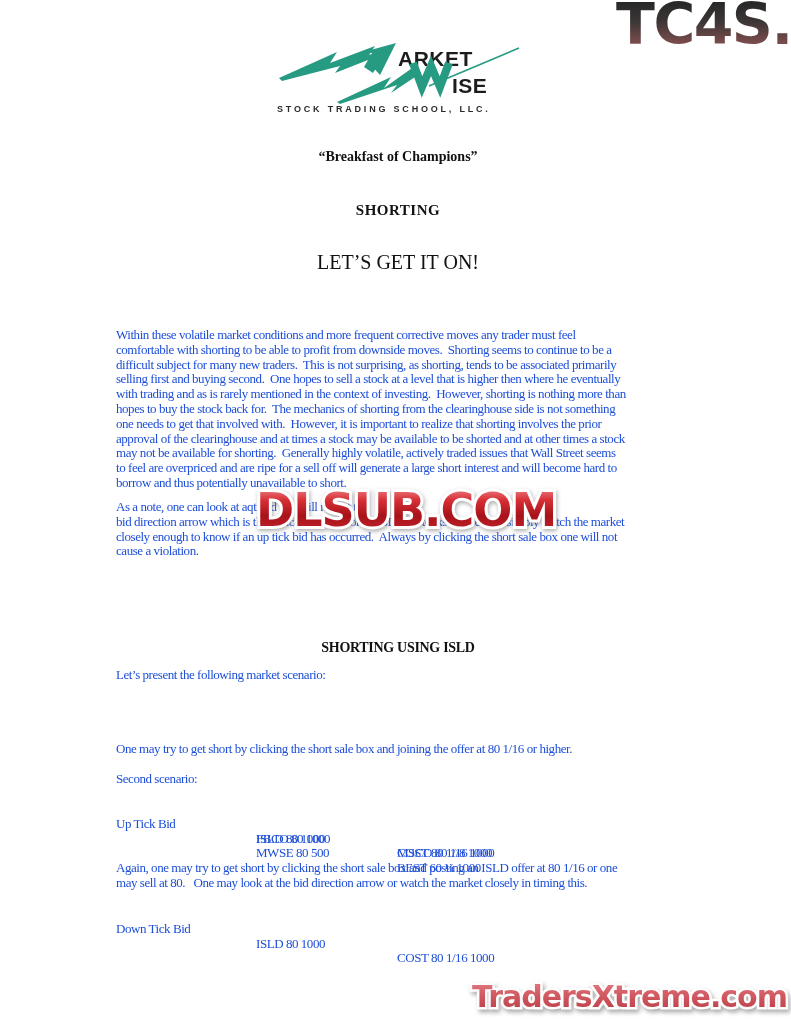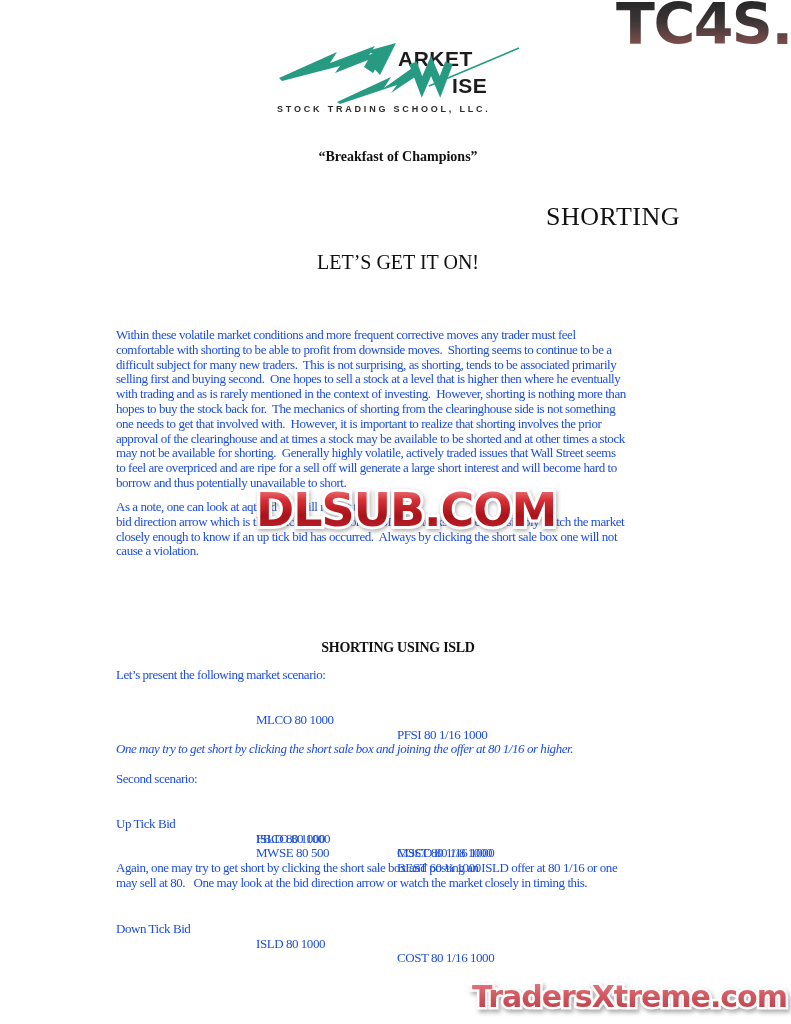--- a/index.html
+++ b/index.html
@@ -30,31 +30,31 @@
   .logo-tagline {
     position:absolute; left:277px; top:104px; width:230px;
     font-family:"Liberation Sans","DejaVu Sans",sans-serif;
     font-weight:bold; font-size:9px; letter-spacing:2.8px; color:#2b2b2b;
     white-space:pre;
   }
 
   
   .h-col { left:116px; width:564px; text-align:center; }
   .subtitle { top:149px; font-weight:bold; font-size:14px; }
-  .main-title { top:202px; font-weight:normal; font-size:26px; letter-spacing:0.5px;text-align:right; }
+  .main-title { top:202px; font-weight:bold; font-size:15px; letter-spacing:0.5px; }
   .sub-tagline { top:251px; font-size:20px; }
   .section-heading { top:640px; font-weight:bold; font-size:14px; letter-spacing:-0.3px; }
 
   
   .para1 { left:116px; top:328px; }
   .para2 { left:116px; top:500px; width:564px; }
   .p2-line1 { display:flex; width:564px; }
 
   .intro-line  { left:116px; top:668px; }
-  .note1-line  { left:116px; top:742px;font-style:italic; }
+  .note1-line  { left:116px; top:742px; }
   .second-line { left:116px; top:772px; }
   .note2-block { left:116px; top:861px; }
 
   
   .qtable { left:116px; width:564px; }
   .scenario1 { top:698px; }
   .uptick    { top:802px; }
   .downtick  { top:907px; }
   .qrow { position:relative; height:14.8px; }
   .qrow .c0 { position:absolute; left:0; }
@@ -147,24 +147,20 @@
 
   <div class="dlsub">
     <span class="stroke">DLSUB.COM</span>
     <span class="fill">DLSUB.COM</span>
   </div>
 
   <div class="abs h-col section-heading">SHORTING USING ISLD</div>
   <div class="abs intro-line bodyline">Let’s present the following market scenario:</div>
 
   <div class="abs qtable scenario1">
-    <div class="qrow bodyline">
-      <span class="c1">MLCO 80 1000</span>
-      <span class="c2">PFSI 80 1/16 1000</span>
-    </div>
   </div>
 
   <div class="abs note1-line bodyline">One may try to get short by clicking the short sale box and joining the offer at 80 1/16 or higher.</div>
   <div class="abs second-line bodyline">Second scenario:</div>
 
   <div class="abs qtable uptick">
     <div class="qrow bodyline">
       <span class="c0">Up Tick Bid</span>
       <span class="c1">ISLD 80 1000</span>
       <span class="c2">COST 80 1/16 1000</span>

